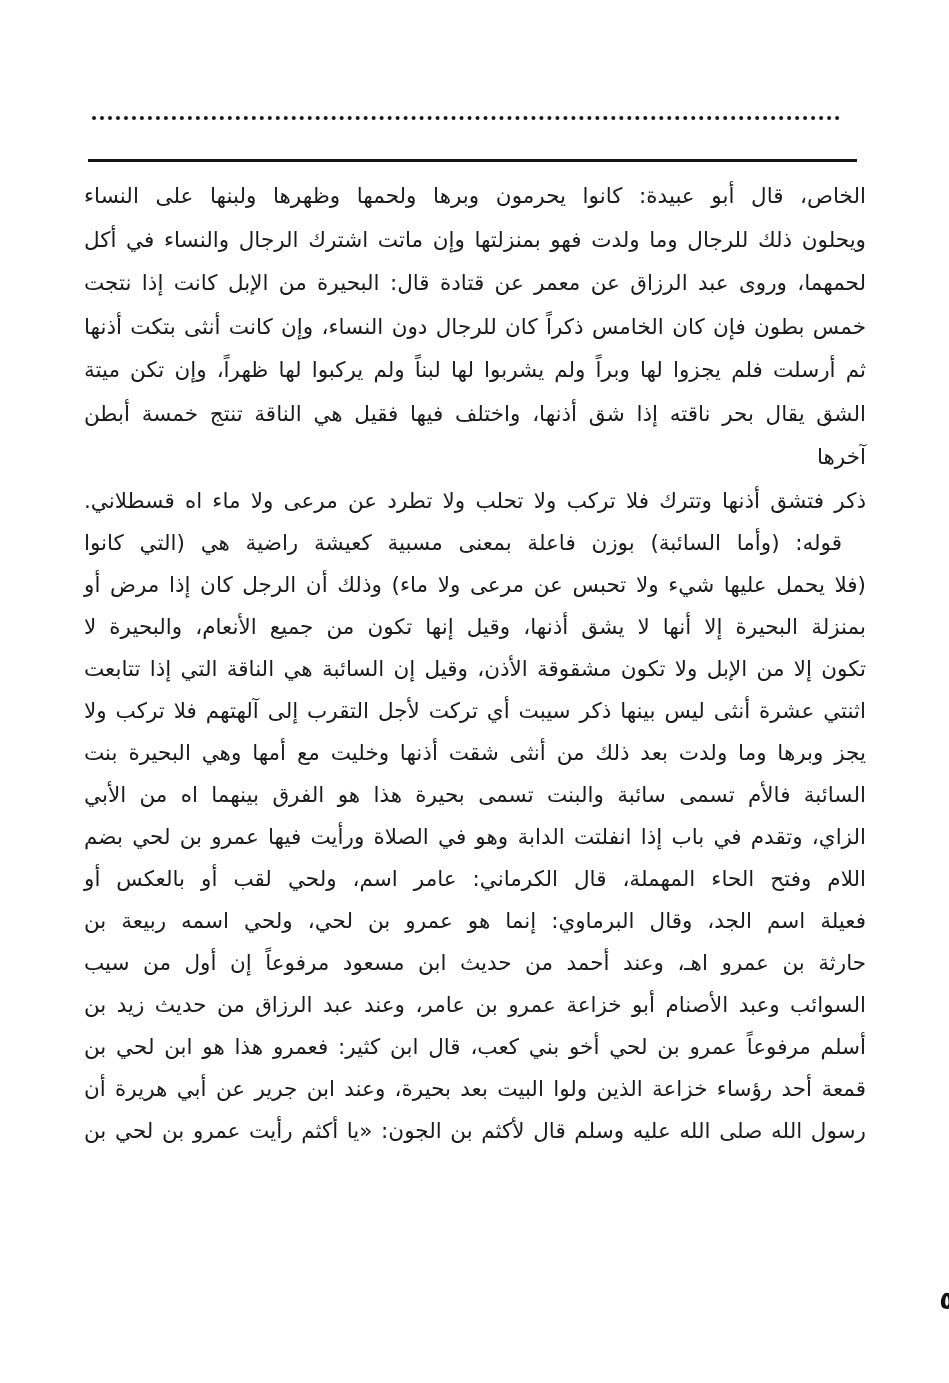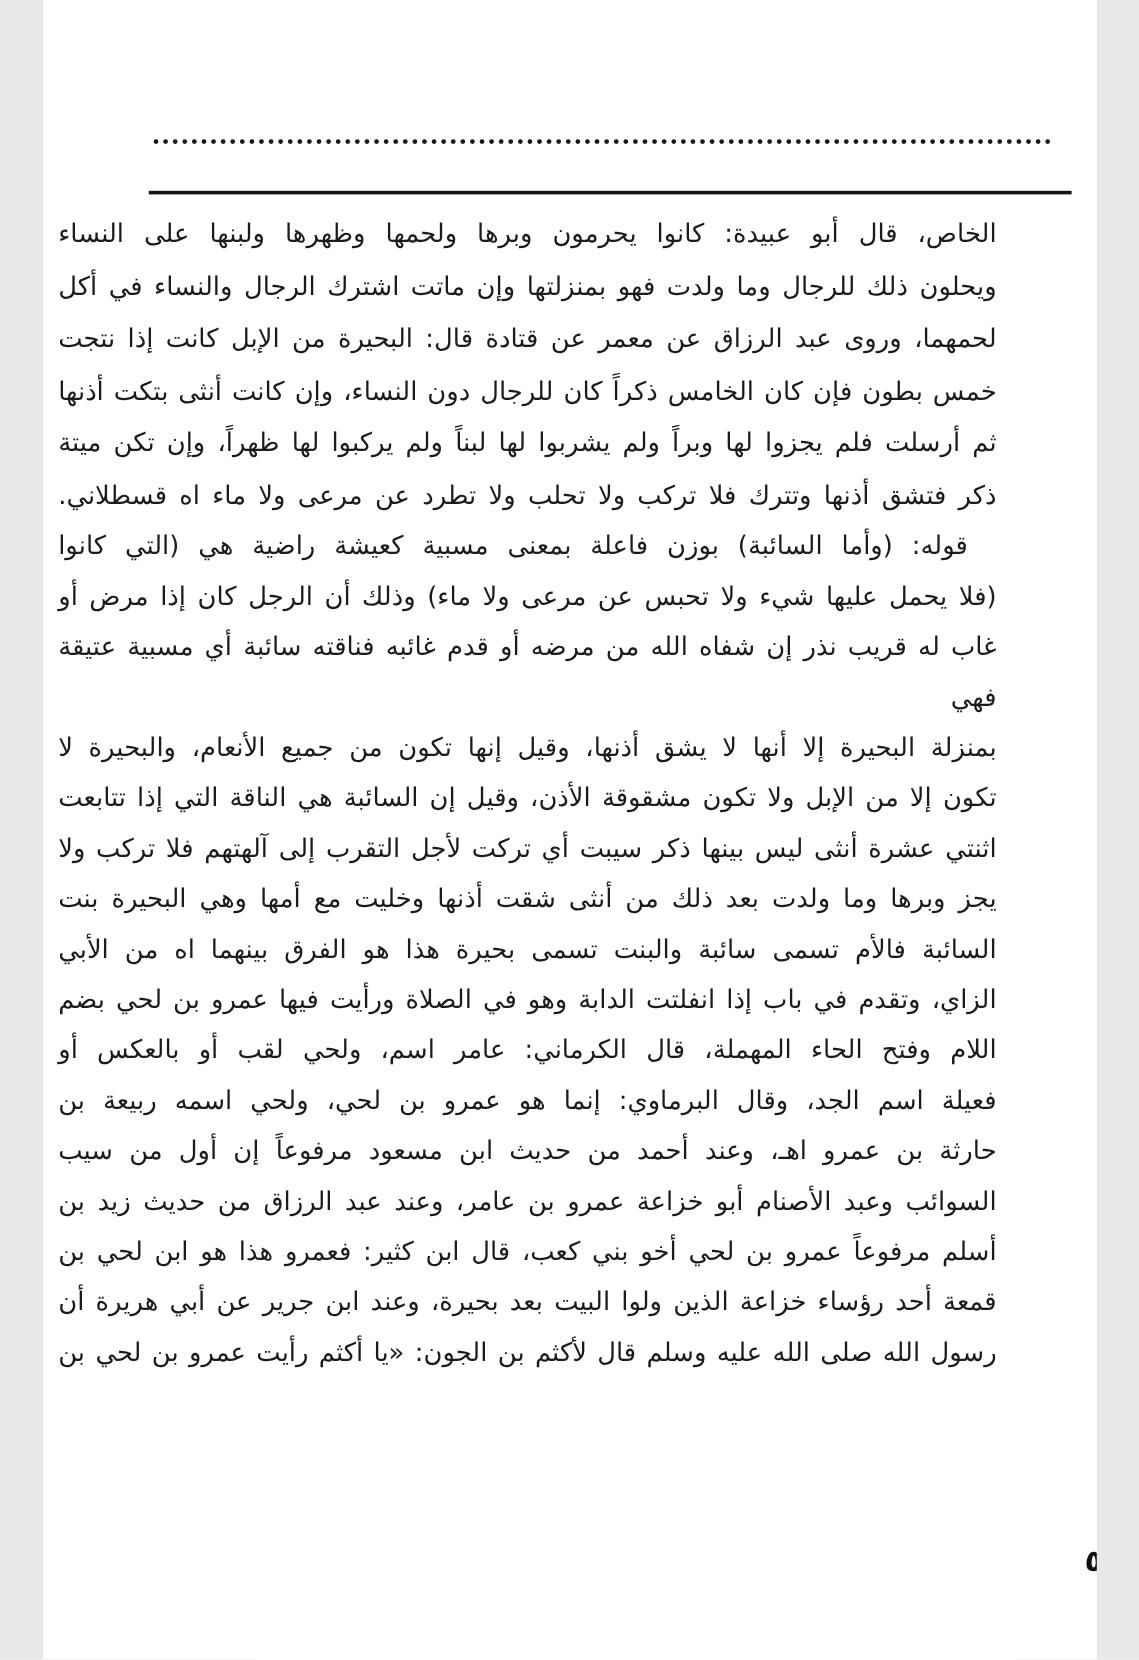--- a/index.html
+++ b/index.html
@@ -2,21 +2,21 @@
 <html lang="ar" dir="rtl"><head>
 <meta charset="utf-8">
 <style>
   html, body {
     margin: 0;
     padding: 0;
     background: #e8e8e8;
   }
   .page {
     position: relative;
-    width: 878px;
+    width: 949px;
     height: 1383px;
     margin: 0 auto;
     background: #ffffff;
     font-family: "DejaVu Sans", sans-serif;
     color: #1b1b1b;
     overflow: hidden;
   }
   .dotted-rule {
     position: absolute;
     top: 116px;
@@ -74,27 +74,27 @@
   <div class="solid-rule"></div>
 
   <div class="text-block">
 
     <div class="para para-1">
       <p class="line">الخاص، قال أبو عبيدة: كانوا يحرمون وبرها ولحمها وظهرها ولبنها على النساء</p>
       <p class="line">ويحلون ذلك للرجال وما ولدت فهو بمنزلتها وإن ماتت اشترك الرجال والنساء في أكل</p>
       <p class="line">لحمهما، وروى عبد الرزاق عن معمر عن قتادة قال: البحيرة من الإبل كانت إذا نتجت</p>
       <p class="line">خمس بطون فإن كان الخامس ذكراً كان للرجال دون النساء، وإن كانت أنثى بتكت أذنها</p>
       <p class="line">ثم أرسلت فلم يجزوا لها وبراً ولم يشربوا لها لبناً ولم يركبوا لها ظهراً، وإن تكن ميتة</p>
+      <p class="line">الشق يقال بحر ناقته إذا شق أذنها، واختلف فيها فقيل هي الناقة تنتج خمسة أبطن آخرها</p>
       <p class="line">ذكر فتشق أذنها وتترك فلا تركب ولا تحلب ولا تطرد عن مرعى ولا ماء اه قسطلاني.</p>
     </div>
 
     <div class="para para-2">
       <p class="line indent-first">قوله: (وأما السائبة) بوزن فاعلة بمعنى مسبية كعيشة راضية هي (التي كانوا</p>
       <p class="line"><span class="bold-seg">(فلا يحمل عليها شيء ولا تحبس عن مرعى ولا ماء)</span><span> وذلك أن الرجل كان إذا مرض أو</span></p>
-      <p class="line">غاب له قريب نذر إن شفاه الله من مرضه أو قدم غائبه فناقته سائبة أي مسبية عتيقة فهي</p>
       <p class="line">بمنزلة البحيرة إلا أنها لا يشق أذنها، وقيل إنها تكون من جميع الأنعام، والبحيرة لا</p>
       <p class="line">تكون إلا من الإبل ولا تكون مشقوقة الأذن، وقيل إن السائبة هي الناقة التي إذا تتابعت</p>
       <p class="line">اثنتي عشرة أنثى ليس بينها ذكر سيبت أي تركت لأجل التقرب إلى آلهتهم فلا تركب ولا</p>
       <p class="line">يجز وبرها وما ولدت بعد ذلك من أنثى شقت أذنها وخليت مع أمها وهي البحيرة بنت</p>
       <p class="line">السائبة فالأم تسمى سائبة والبنت تسمى بحيرة هذا هو الفرق بينهما اه من الأبي</p>
       <p class="line">الزاي، وتقدم في باب إذا انفلتت الدابة وهو في الصلاة ورأيت فيها عمرو بن لحي بضم</p>
       <p class="line">اللام وفتح الحاء المهملة، قال الكرماني: عامر اسم، ولحي لقب أو بالعكس أو</p>
       <p class="line">فعيلة اسم الجد، وقال البرماوي: إنما هو عمرو بن لحي، ولحي اسمه ربيعة بن</p>
       <p class="line">حارثة بن عمرو اهـ، وعند أحمد من حديث ابن مسعود مرفوعاً إن أول من سيب</p>
       <p class="line">السوائب وعبد الأصنام أبو خزاعة عمرو بن عامر، وعند عبد الرزاق من حديث زيد بن</p>

